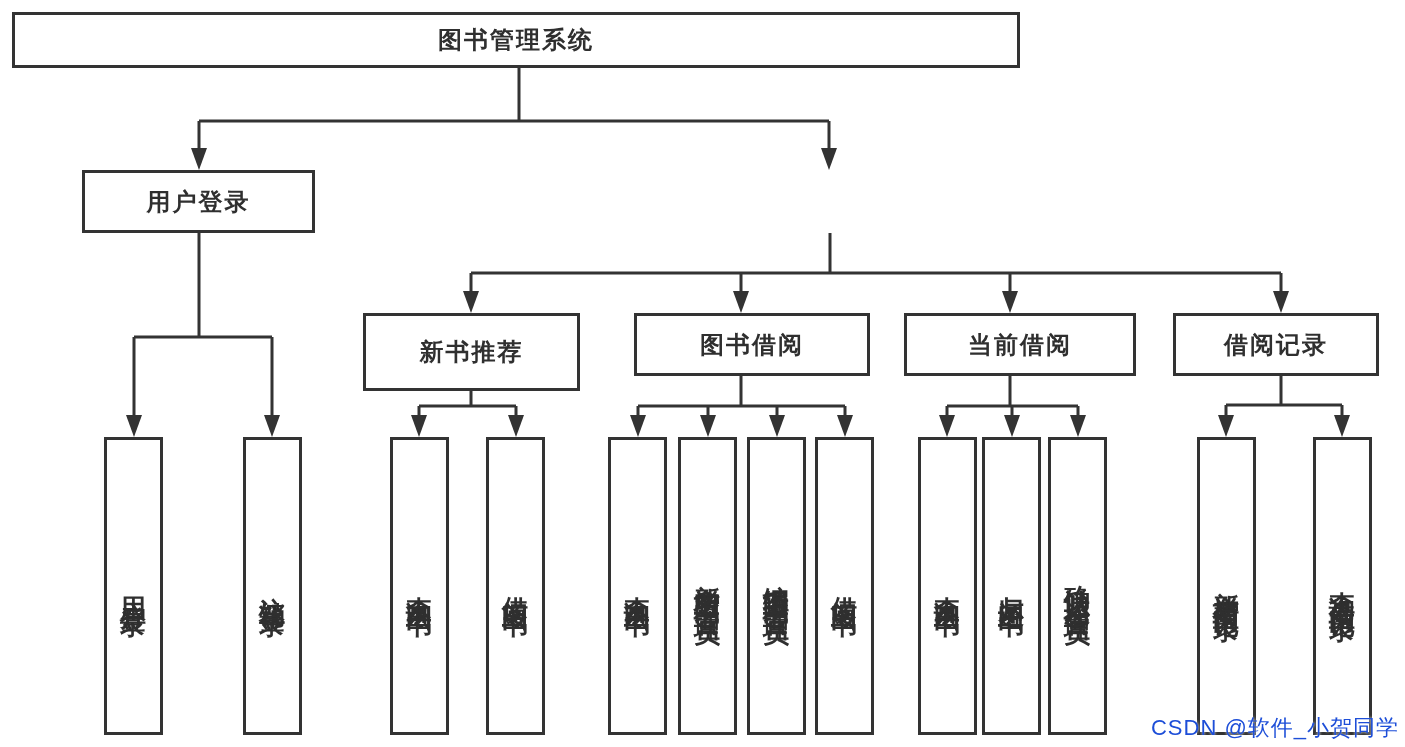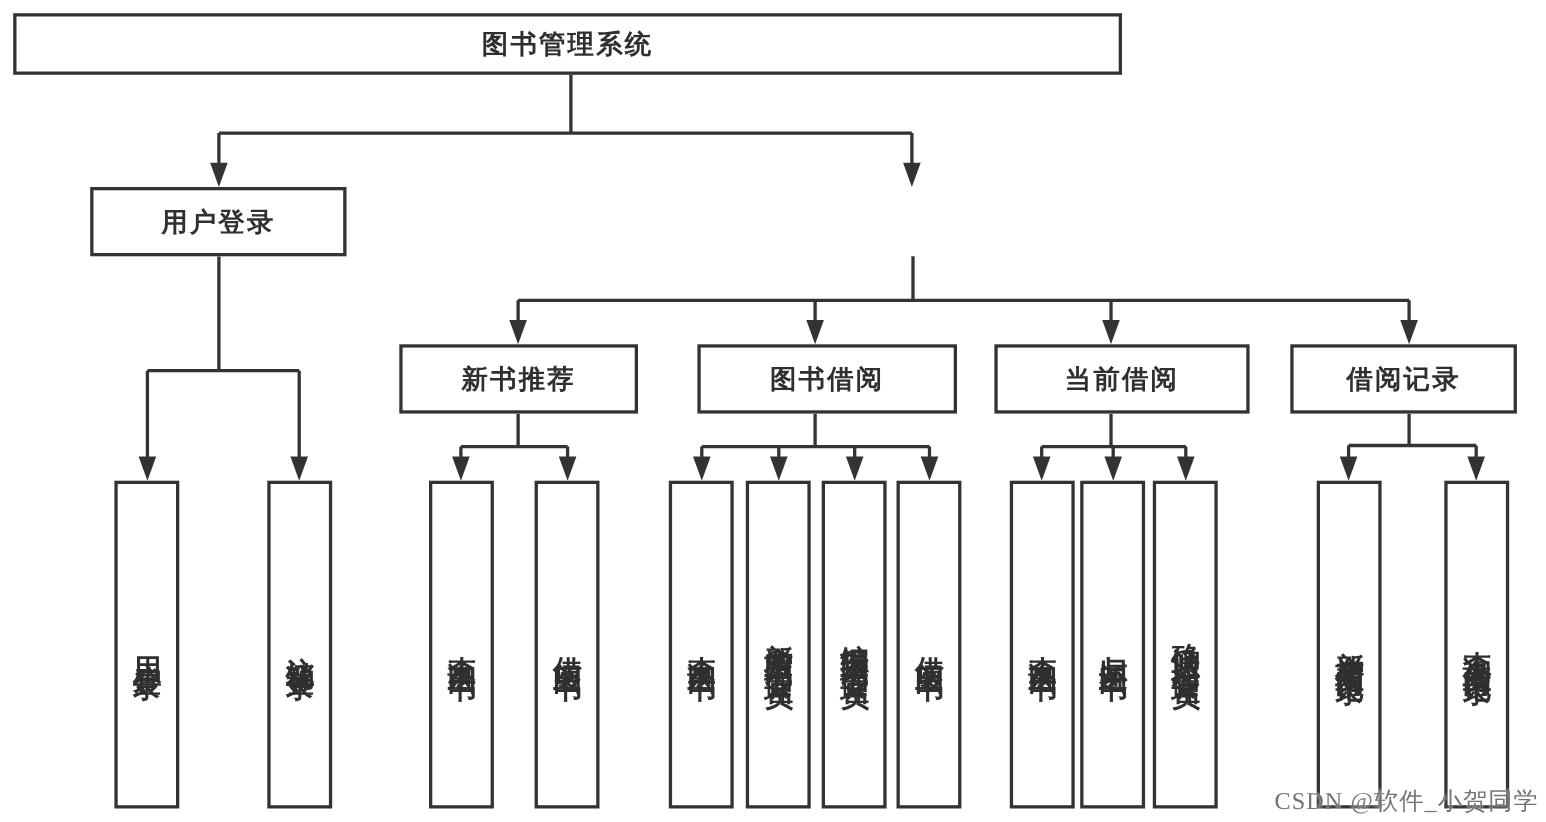--- a/index.html
+++ b/index.html
@@ -1,36 +1,36 @@
 <!DOCTYPE html>
 <html><head>
 <meta charset="utf-8">
 <style>
   html,body{margin:0;padding:0;background:#ffffff;}
   .canvas{
     position:relative;width:1405px;height:747px;background:#ffffff;overflow:hidden;
-    font-family:Liberation Serif, serif;color:#2f2f2f;
+    font-family:Liberation Sans, sans-serif;color:#2f2f2f;
   }
   svg.wires{position:absolute;left:0;top:0;width:1405px;height:747px;}
   svg.wires path.line{stroke:#333333;stroke-width:3;fill:none;}
   svg.wires path.head{fill:#333333;stroke:none;}
   .box{
     position:absolute;box-sizing:border-box;border:3px solid #333333;background:#ffffff;
     display:flex;align-items:center;justify-content:center;
   }
   .hlabel{font-size:24px;font-weight:600;letter-spacing:2px;white-space:nowrap;}
   .root{font-size:24px;}
   .leaf{z-index:1;}
   .vlabel{
     writing-mode:vertical-rl;text-orientation:mixed;
     font-size:26px;font-weight:600;letter-spacing:5px;line-height:1;white-space:nowrap;
   }
   .watermark{
     position:absolute;right:6px;bottom:4px;z-index:3;
-    font-size:22px;color:#737373;letter-spacing:1px;white-space:nowrap;
+    font-size:22px;color:#1d4ed8;letter-spacing:1px;white-space:nowrap;
     text-shadow:0 0 3px #ffffff;
   }
 </style>
 </head>
 <body>
 
 <div class="canvas">
 
   <svg class="wires" viewBox="0 0 1405 747">
     <g>
@@ -76,21 +76,21 @@
   </svg>
 
   <div class="box root" style="left:12px;top:12px;width:1008px;height:56px">
     <span class="hlabel">图书管理系统</span>
   </div>
 
   <div class="box" style="left:82px;top:170px;width:233px;height:63px">
     <span class="hlabel">用户登录</span>
   </div>
 
-  <div class="box" style="left:363px;top:313px;width:217px;height:63px">
+  <div class="box" style="left:363px;top:313px;width:217px;height:78px">
     <span class="hlabel">新书推荐</span>
   </div>
   <div class="box" style="left:634px;top:313px;width:236px;height:63px">
     <span class="hlabel">图书借阅</span>
   </div>
   <div class="box" style="left:904px;top:313px;width:232px;height:63px">
     <span class="hlabel">当前借阅</span>
   </div>
   <div class="box" style="left:1173px;top:313px;width:206px;height:63px">
     <span class="hlabel">借阅记录</span>

